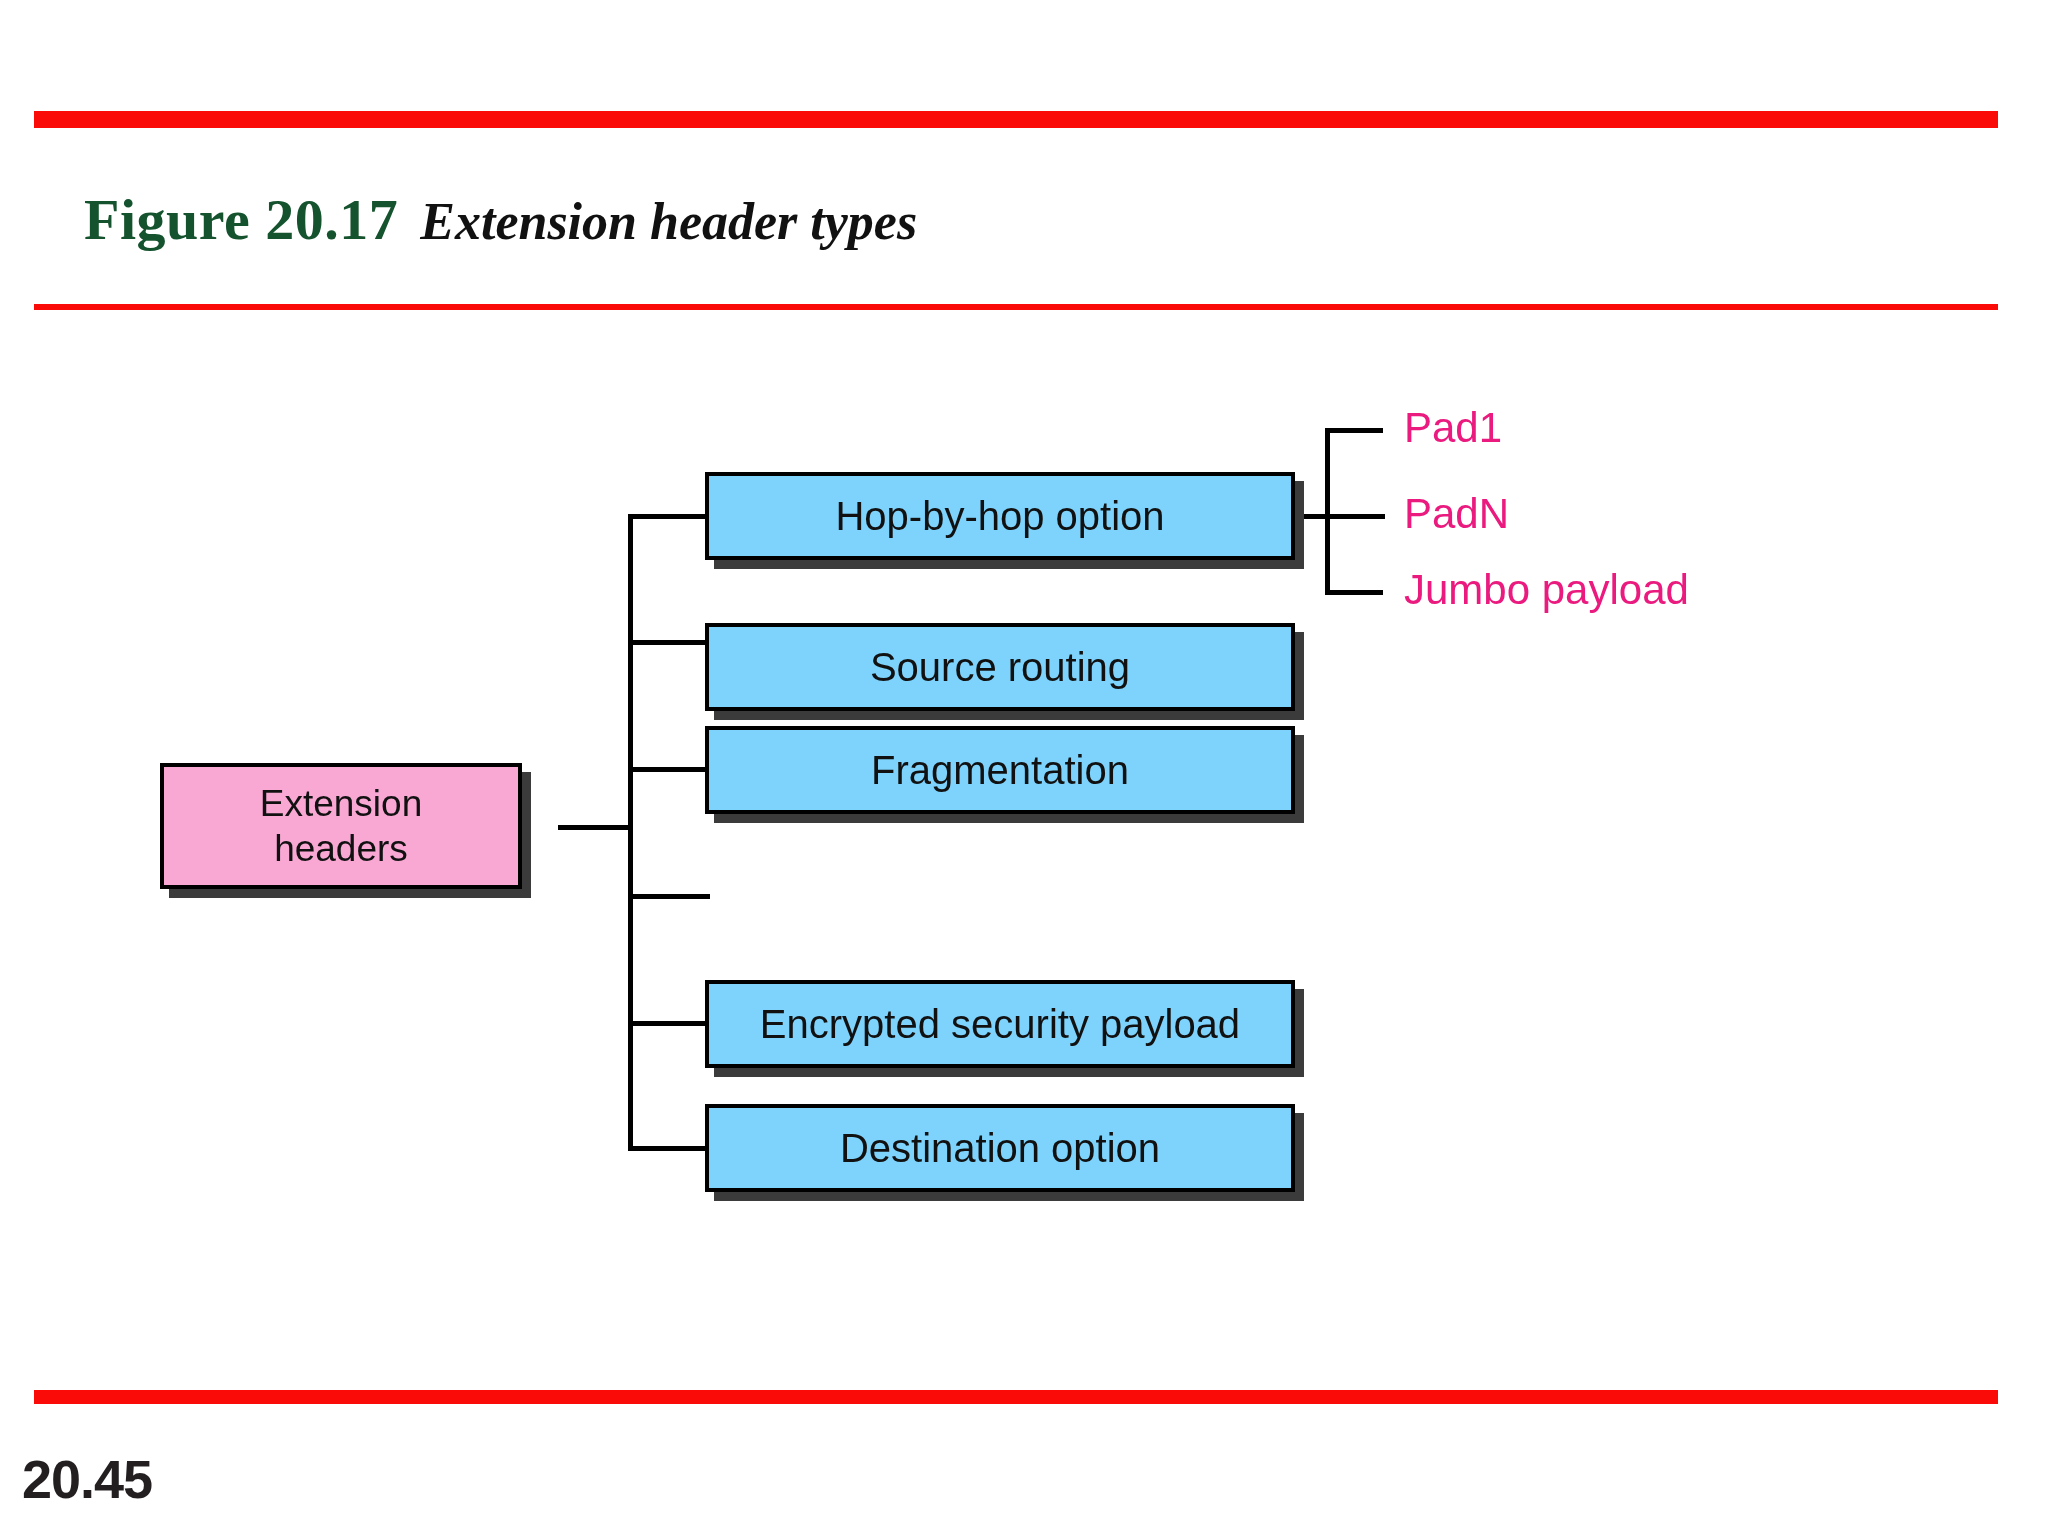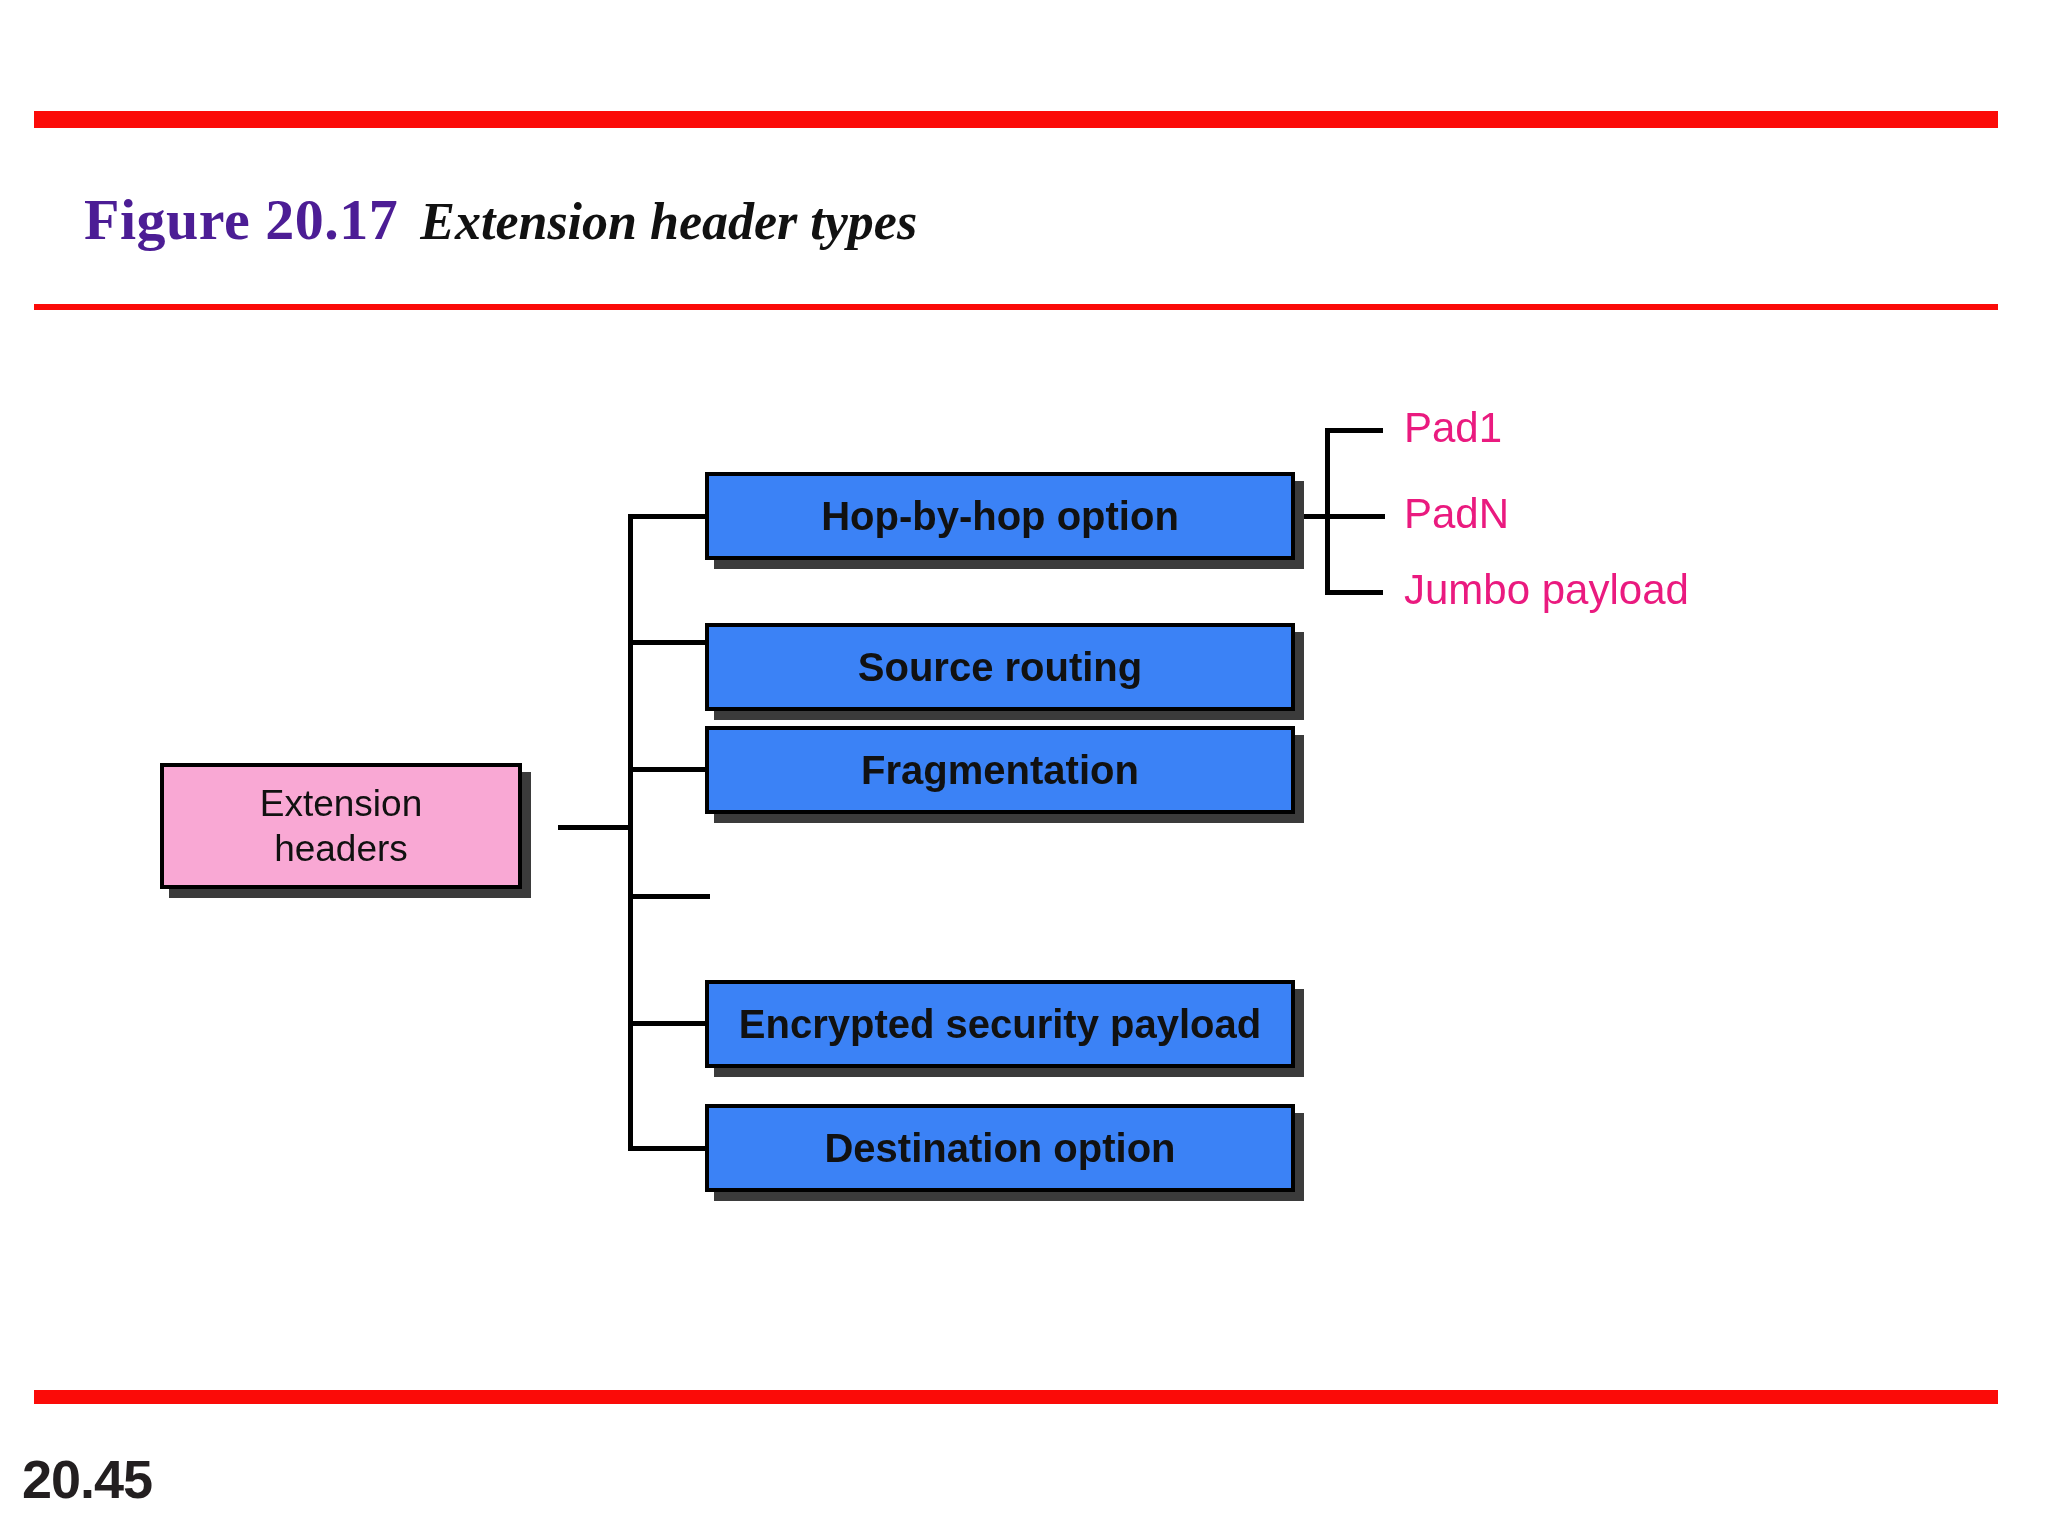--- a/index.html
+++ b/index.html
@@ -45,21 +45,21 @@
   .title-block {
     position: absolute;
     left: 84px;
     top: 186px;
     white-space: nowrap;
   }
   .title-figure {
     font-family: "Liberation Serif", "DejaVu Serif", serif;
     font-weight: bold;
     font-size: 58px;
-    color: #4c1d95;
+    color: #14532d;
     letter-spacing: 0.5px;
   }
   .title-caption {
     font-family: "Liberation Serif", "DejaVu Serif", serif;
     font-weight: bold;
     font-style: italic;
     font-size: 52px;
     color: #111111;
     margin-left: 22px;
   }
@@ -104,25 +104,24 @@
     height: 126px;
   }
   .node-root .node-label {
     font-family: "Liberation Sans", sans-serif;
     font-size: 37px;
     color: #111111;
     line-height: 1.22;
     text-align: center;
   }
   .node-leaf {
-    background: #3b82f6;
+    background: #7dd3fc;
     left: 705px;
     width: 590px;
     height: 88px;
-    font-weight: bold;
   }
   .node-leaf .node-label {
     font-family: "Liberation Sans", sans-serif;
     font-size: 40px;
     color: #111111;
     text-align: center;
     white-space: nowrap;
   }
 
   

